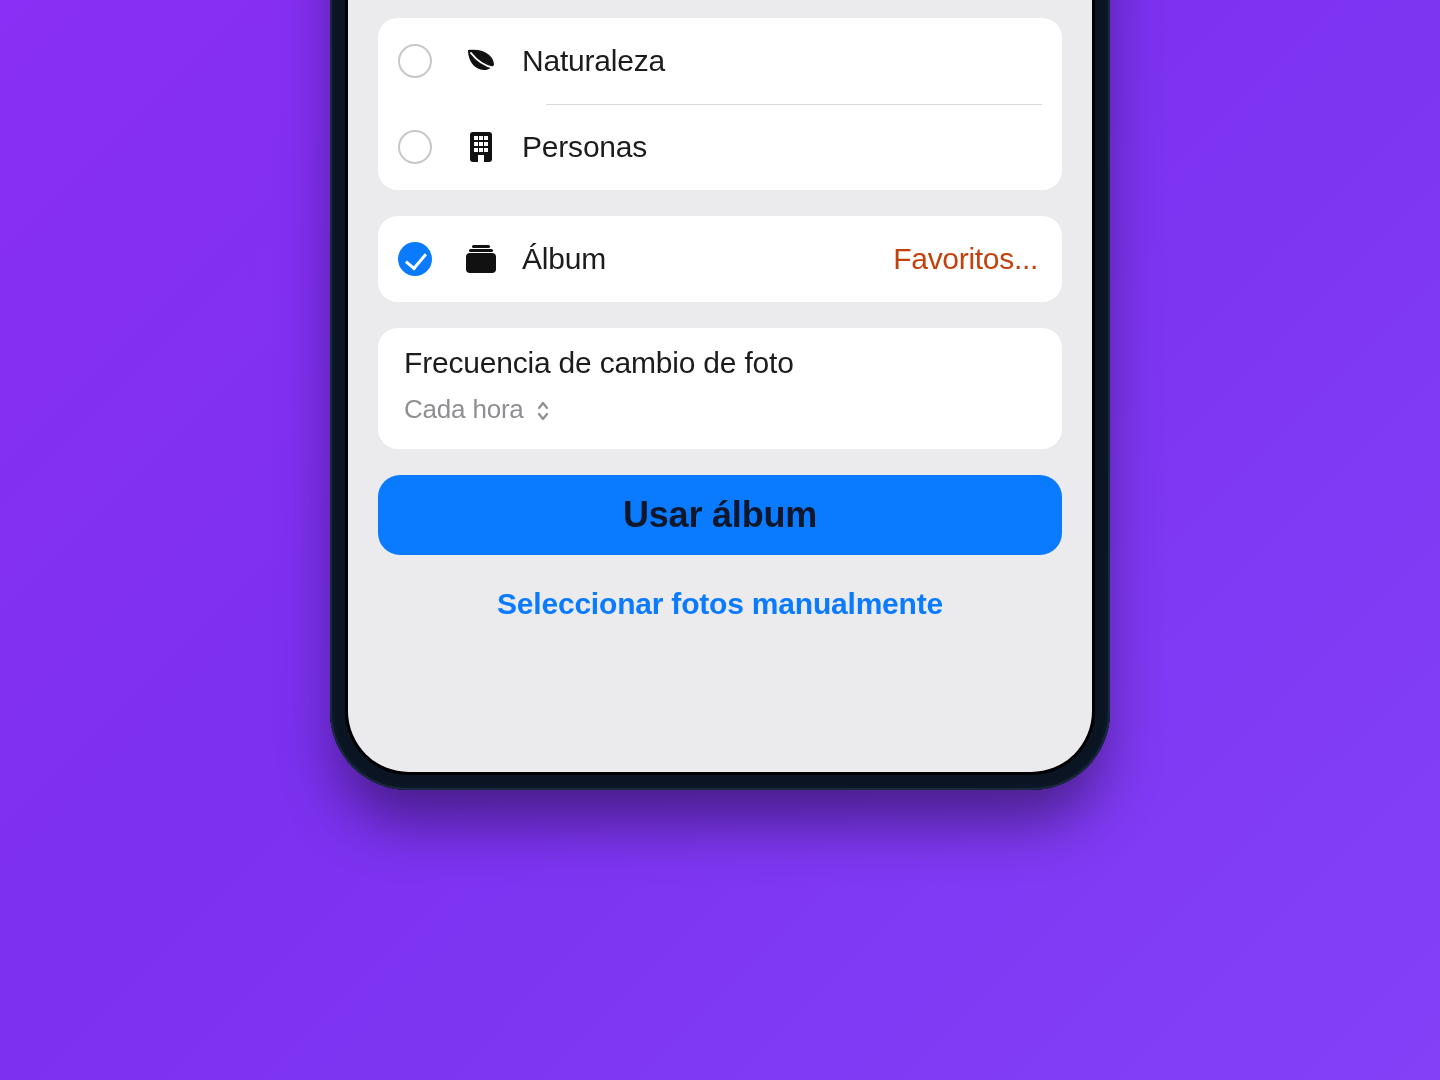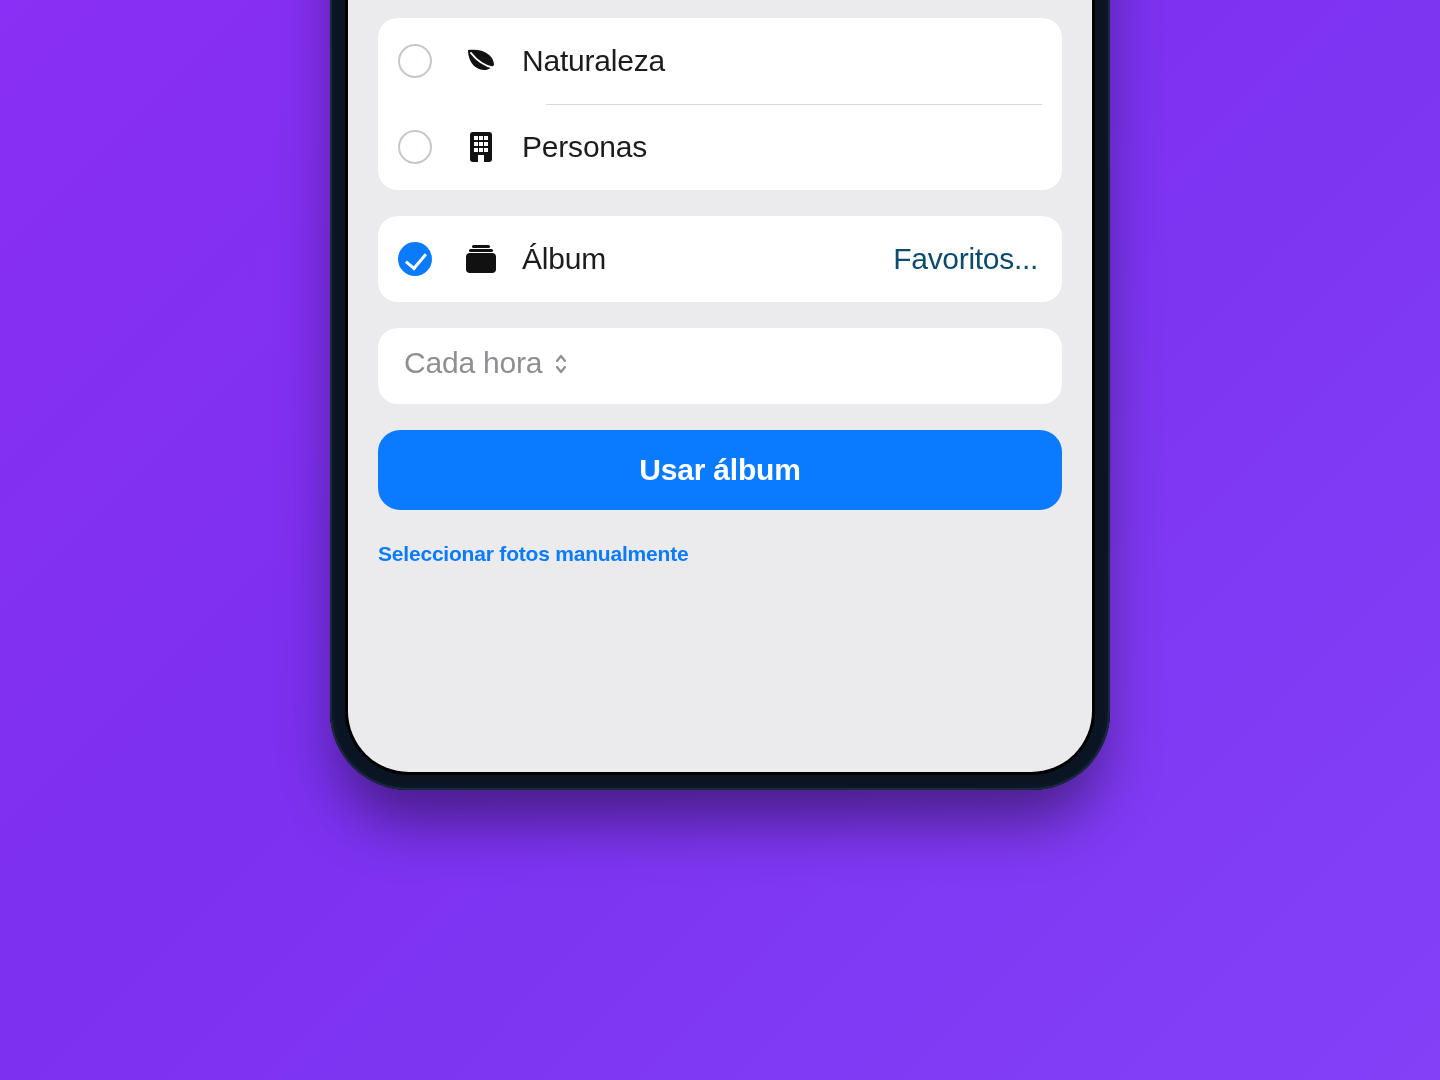--- a/index.html
+++ b/index.html
@@ -96,46 +96,47 @@
 
   .label {
     font-size: 30px;
     letter-spacing: -0.2px;
     color: #1c1c1e;
   }
 
   .trailing {
     margin-left: auto;
     font-size: 30px;
-    color: #0c4a6e;
+    color: #c2410c;
     letter-spacing: -0.3px;
     padding-right: 4px;
   }
 
   .freq-card { padding: 18px 26px 24px; }
   .freq-title { font-size: 30px; color:#1c1c1e; letter-spacing:-0.2px; margin-bottom: 14px; }
   .freq-value { display:flex; align-items:center; gap:12px; }
-  .freq-value span { font-size: 30px; color:#8e8e93; letter-spacing:-0.2px; }
+  .freq-value span { font-size: 26px; color:#8e8e93; letter-spacing:-0.2px; }
   .freq-value svg { margin-top:2px; }
 
   .primary-btn {
     display: flex; align-items:center; justify-content:center;
     height: 80px;
     background: #0a7bff;
-    color: #ffffff;
-    font-size: 30px;
+    color: #0f172a;
+    font-size: 36px;
     font-weight: 600;
     letter-spacing: -0.2px;
     border-radius: 22px;
     margin: 26px 0 32px;
     cursor: pointer;
   }
 
   .secondary-link {
-    font-size: 21px;
+    text-align: center;
+    font-size: 30px;
     font-weight: 600;
     color: #0a7bff;
     letter-spacing: -0.2px;
     cursor: pointer;
   }
 </style>
 </head>
 <body>
 
 <div class="bg"></div>
@@ -195,20 +196,21 @@
                   <rect x="0" y="8" width="30" height="20" rx="4" fill="#111"></rect>
                 </svg>
               </div>
               <span class="label">Álbum</span>
               <span class="trailing">Favoritos...</span>
             </div>
           </div>
         </div>
 
         <div class="card freq-card">
+          <div class="freq-title">Frecuencia de cambio de foto</div>
           <div class="freq-value">
             <span>Cada hora</span>
             <svg width="14" height="22" viewBox="0 0 14 22">
               <path d="M3 8 7 3l4 5M3 14l4 5 4-5" stroke="#8e8e93" stroke-width="2.2" fill="none" stroke-linecap="round" stroke-linejoin="round"></path>
             </svg>
           </div>
         </div>
 
         <div class="primary-btn">
           <span>Usar álbum</span>

